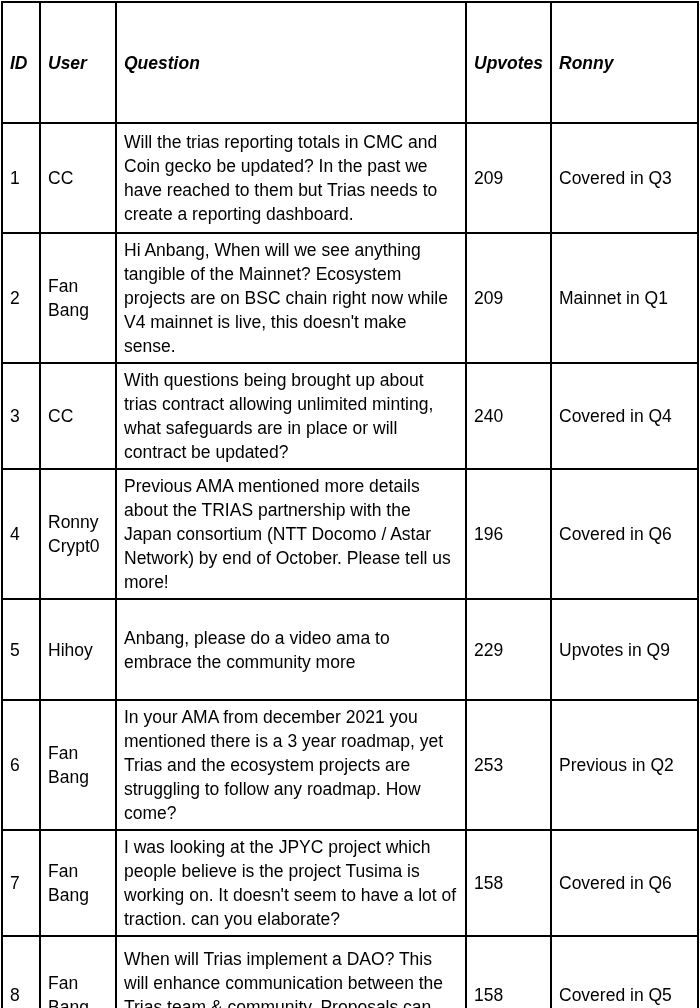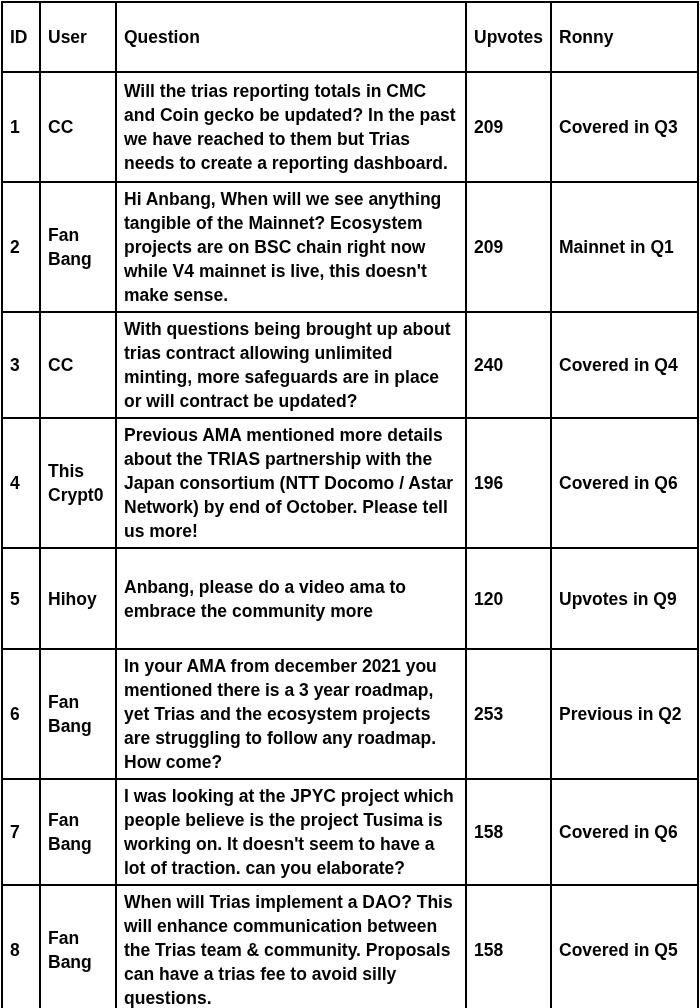--- a/index.html
+++ b/index.html
@@ -32,26 +32,25 @@
   table.ama-table td {
     border: 2px solid #000000;
     background: #ffffff;
     vertical-align: middle;
     text-align: left;
     font-size: 17.5px;
     line-height: 24px;
     padding: 4px 6px 4px 7px;
     overflow-wrap: break-word;
     word-wrap: break-word;
-    font-weight: bold;
   }
   table.ama-table th {
     font-weight: bold;
   }
-  thead tr            { height: 70px; }
+  thead tr            { height: 121px; font-style: italic; }
   tbody tr:nth-child(1) { height: 110px; }
   tbody tr:nth-child(2) { height: 123px; }
   tbody tr:nth-child(3) { height: 102px; }
   tbody tr:nth-child(4) { height: 125px; }
   tbody tr:nth-child(5) { height: 101px; }
   tbody tr:nth-child(6) { height: 124px; }
   tbody tr:nth-child(7) { height: 106px; }
   tbody tr:nth-child(8) { height: 118px; }
 </style>
 </head>
@@ -86,36 +85,36 @@
         <tr>
     <td>2</td>
     <td>Fan Bang</td>
     <td>Hi Anbang, When will we see anything tangible of the Mainnet? Ecosystem projects are on BSC chain right now while V4 mainnet is live, this doesn't make sense.</td>
     <td>209</td>
     <td>Mainnet in Q1</td>
   </tr>
         <tr>
     <td>3</td>
     <td>CC</td>
-    <td>With questions being brought up about trias contract allowing unlimited minting, more safeguards are in place or will contract be updated?</td>
+    <td>With questions being brought up about trias contract allowing unlimited minting, what safeguards are in place or will contract be updated?</td>
     <td>240</td>
     <td>Covered in Q4</td>
   </tr>
         <tr>
     <td>4</td>
-    <td>This Crypt0</td>
+    <td>Ronny Crypt0</td>
     <td>Previous AMA mentioned more details about the TRIAS partnership with the Japan consortium (NTT Docomo / Astar Network) by end of October. Please tell us more!</td>
     <td>196</td>
     <td>Covered in Q6</td>
   </tr>
         <tr>
     <td>5</td>
     <td>Hihoy</td>
     <td>Anbang, please do a video ama to embrace the community more</td>
-    <td>120</td>
+    <td>229</td>
     <td>Upvotes in Q9</td>
   </tr>
         <tr>
     <td>6</td>
     <td>Fan Bang</td>
     <td>In your AMA from december 2021 you mentioned there is a 3 year roadmap, yet Trias and the ecosystem projects are struggling to follow any roadmap. How come?</td>
     <td>253</td>
     <td>Previous in Q2</td>
   </tr>
         <tr>

